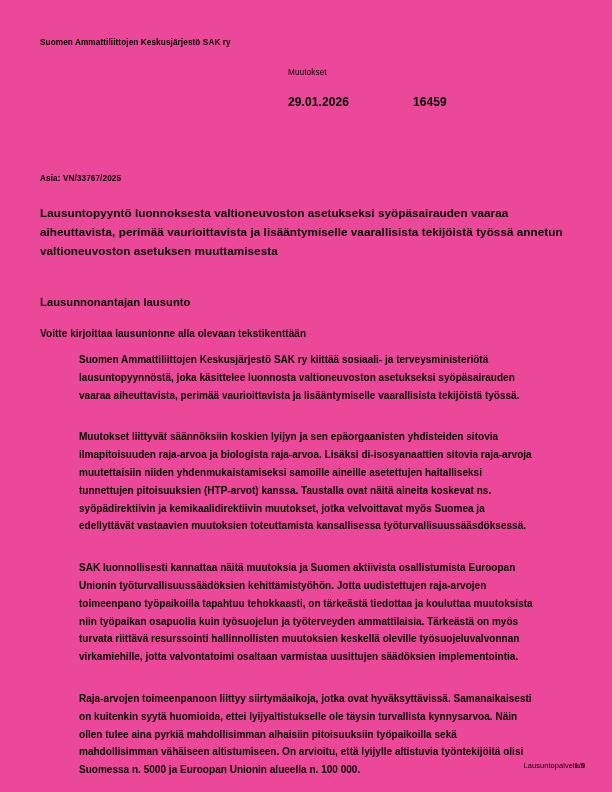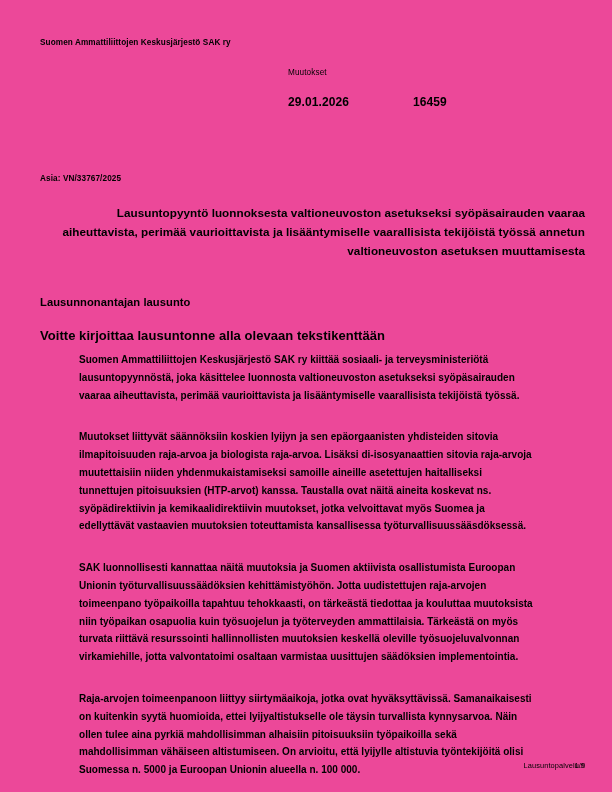--- a/index.html
+++ b/index.html
@@ -68,37 +68,36 @@
   
   .doc-title {
     position: absolute;
     left: 40px;
     top: 204px;
     width: 545px;
     font-size: 11.7px;
     font-weight: 700;
     line-height: 1.62;
     letter-spacing: 0.05px;
-    text-align: right;
   }
 
   
   .section-heading {
     position: absolute;
     left: 40px;
     top: 296px;
     font-size: 11.2px;
     font-weight: 700;
     letter-spacing: 0.05px;
   }
   .sub-heading {
     position: absolute;
     left: 40px;
     top: 328px;
-    font-size: 13px;
+    font-size: 10px;
     font-weight: 700;
     letter-spacing: 0.05px;
     text-align: center;
   }
 
   
   .body-block {
     position: absolute;
     left: 79px;
     top: 351px;

